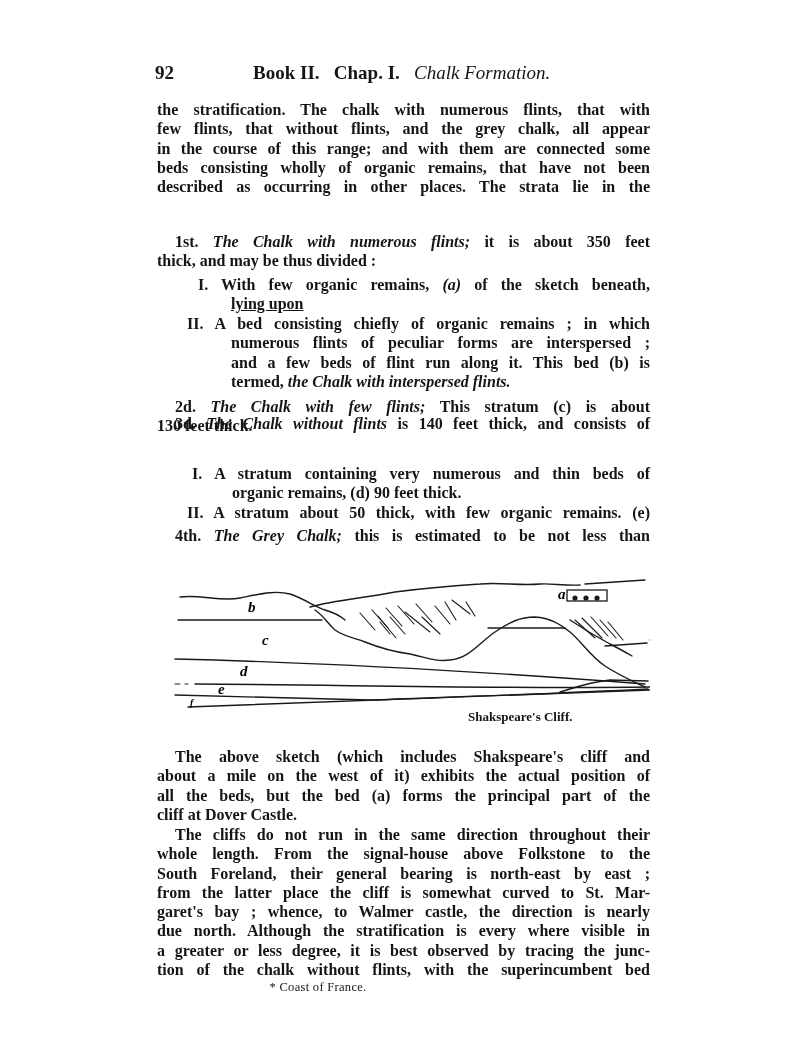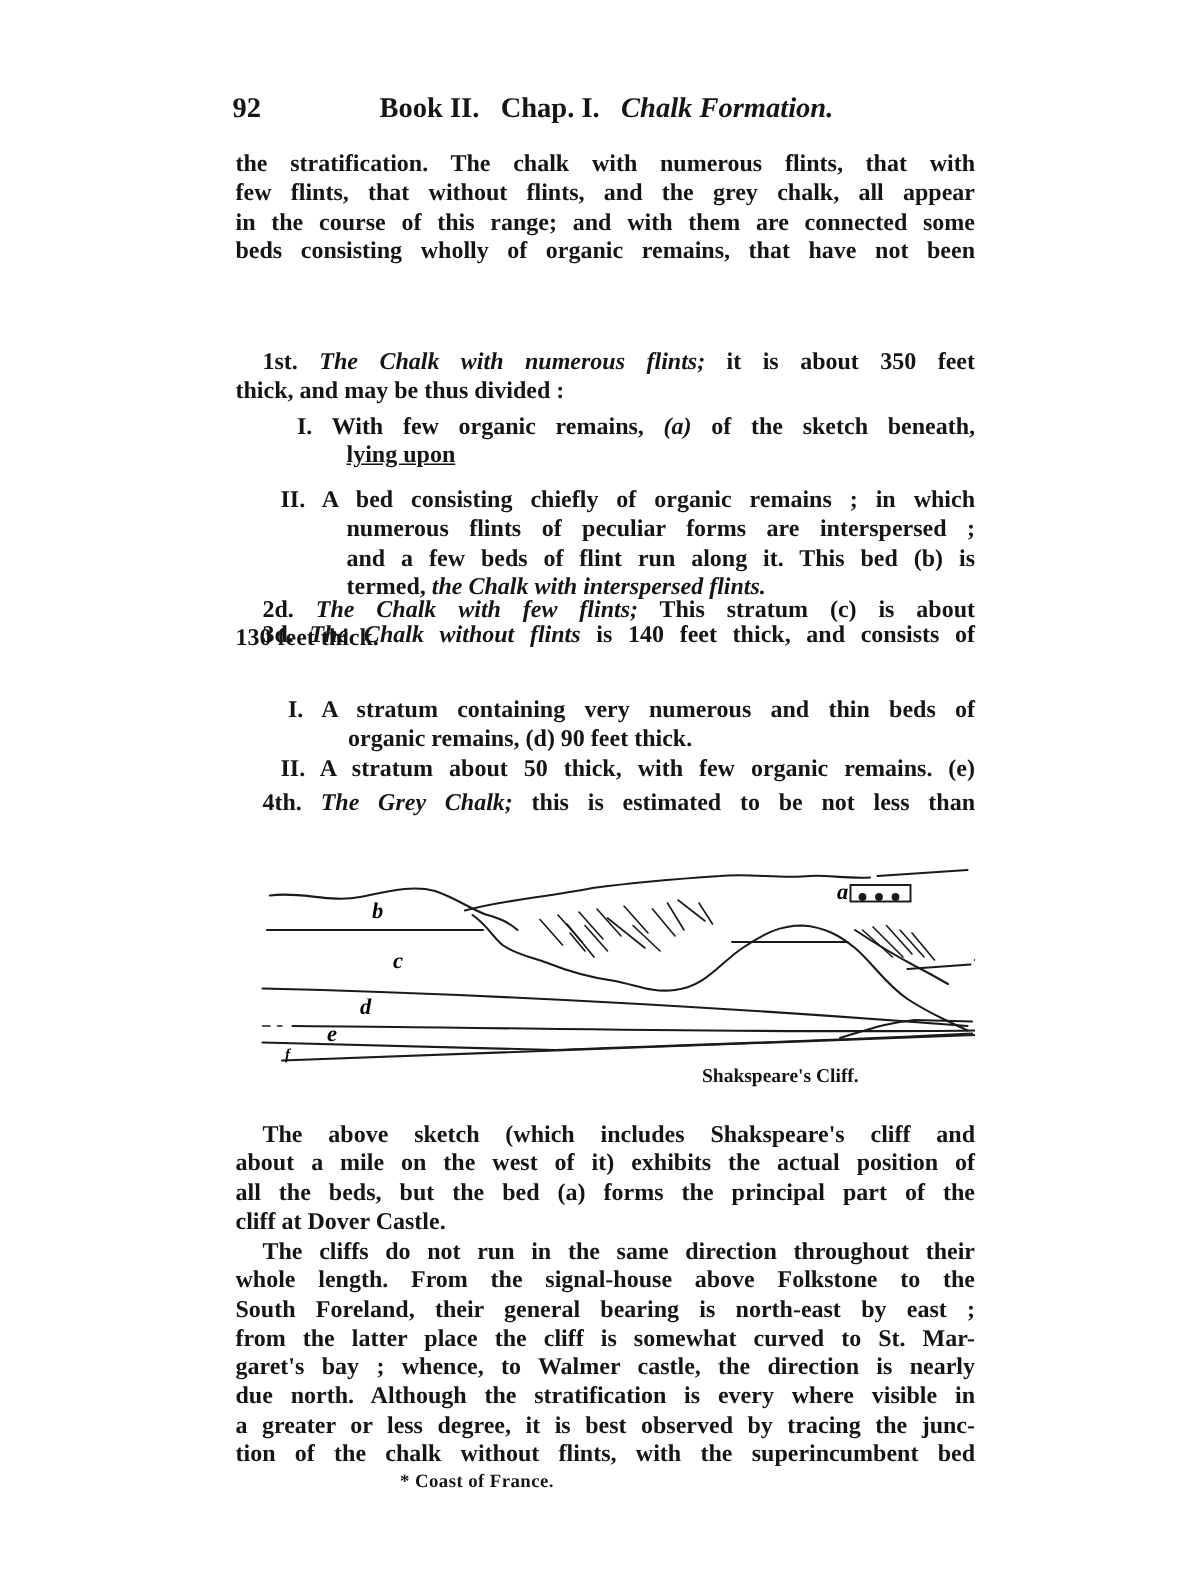--- a/index.html
+++ b/index.html
@@ -3,30 +3,30 @@
 <meta charset="utf-8">
 <style>
   html, body { margin: 0; padding: 0; background: #ffffff; }
   body { width: 800px; height: 1050px; position: relative; overflow: hidden;
          font-family: "Liberation Serif", "DejaVu Serif", serif; color: #151515; }
   .page { position: absolute; left: 0; top: 0; width: 800px; height: 1050px; background: #ffffff; border-radius: 29px; }
   .header { position: absolute; top: 62px; left: 155px; width: 495px; height: 26px;
             font-size: 19px; font-weight: bold; }
   .header .num { position: absolute; left: 0; top: 0; }
   .header .running { position: absolute; left: 98px; top: 0; white-space: nowrap; }
-  .header .running .it { font-style: italic; font-weight: bold; }
+  .header .running .it { font-style: italic; font-weight: normal; }
   .text { position: absolute; left: 157px; width: 493px; font-size: 16px;
           line-height: 19.3px; font-weight: bold; text-align: justify; }
   .line { display: block; white-space: nowrap; text-align: justify; text-align-last: justify; height: 19.3px; }
   .line.last { text-align-last: left; }
   .it { font-style: italic; }
   .sketch { position: absolute; left: 150px; top: 572px; width: 500px; height: 150px; }
   .caption { position: absolute; left: 468px; top: 709px; font-size: 13px; font-weight: bold; white-space: nowrap; }
   .footnote { position: absolute; left: 0; width: 636px; top: 980px; text-align: center;
-              font-size: 12.5px; font-weight: bold; letter-spacing: 0.3px; }
+              font-size: 12.5px; font-weight: normal; letter-spacing: 0.3px; }
   .label { font-family: "Liberation Serif", serif; font-style: italic; font-size: 15px; font-weight: bold; }
 </style>
 </head>
 <body>
 
 <div class="page">
 
   <div class="header">
     <span class="num">92</span>
     <span class="running">
@@ -34,33 +34,34 @@
       <span>Chap. I.</span>&nbsp;&nbsp;
       <span class="it">Chalk Formation.</span>
     </span>
   </div>
 
   <div class="text" style="top:100px;">
     <span class="line">the stratification.  The chalk with numerous flints, that with</span>
     <span class="line">few flints, that without flints, and the grey chalk, all appear</span>
     <span class="line">in the course of this range; and with them are connected some</span>
     <span class="line">beds consisting wholly of organic remains, that have not been</span>
+    <span class="line">described as occurring in other places.  The strata lie in the</span>
   </div>
 
   <div class="text" style="top:232px;">
     <span class="line" style="padding-left:18px;"><span>1st.</span> <span class="it">The Chalk with numerous flints;</span><span> it is about 350 feet</span></span>
     <span class="line last">thick, and may be thus divided :</span>
   </div>
 
   <div class="text" style="top:275px;left:198px;width:452px;">
     <span class="line"><span>I.</span> <span>With few organic remains,</span> <span class="it">(a)</span> <span>of the sketch beneath,</span></span>
     <span class="line last" style="padding-left:33px;text-decoration:underline;">lying upon</span>
   </div>
 
-  <div class="text" style="top:314px;left:187px;width:463px;margin-top:10px;">
+  <div class="text" style="top:314px;left:187px;width:463px;">
     <span class="line"><span>II.</span> <span>A bed consisting chiefly of organic remains ; in which</span></span>
     <span class="line" style="padding-left:44px;">numerous flints of peculiar forms are interspersed ;</span>
     <span class="line" style="padding-left:44px;">and a few beds of flint run along it.  This bed (b) is</span>
     <span class="line last" style="padding-left:44px;"><span>termed,</span> <span class="it">the Chalk with interspersed flints.</span></span>
   </div>
 
   <div class="text" style="top:397px;">
     <span class="line" style="padding-left:18px;"><span>2d.</span> <span class="it">The Chalk with few flints;</span><span> This stratum (c) is about</span></span>
     <span class="line last">130 feet thick.</span>
   </div>

